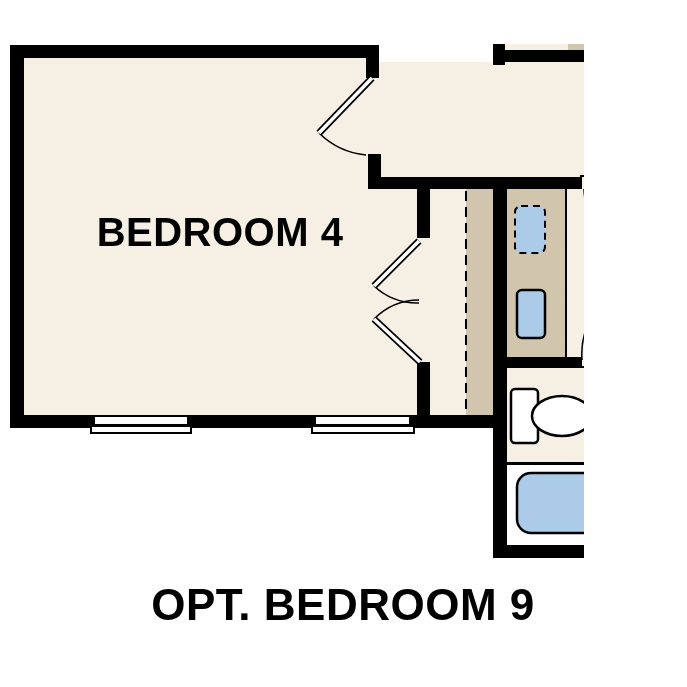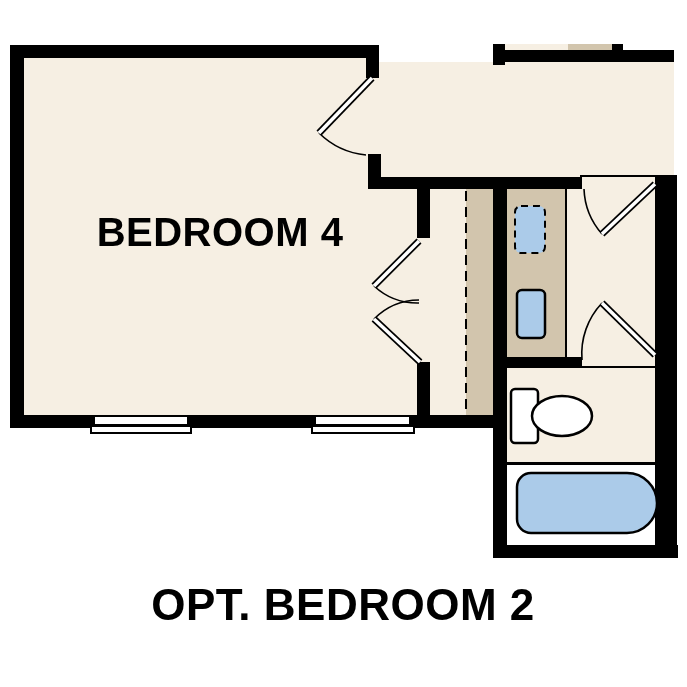--- a/index.html
+++ b/index.html
@@ -1,18 +1,18 @@
 <!DOCTYPE html>
 <html style="--wall: #000000; --floor: #f6efe3; --cabinet: #d2c5ad; --fixture-blue: #abcbe9; --fixture-white: #ffffff; --paper: #ffffff;"><head>
 <meta charset="utf-8">
 <style>
   html,body{margin:0;padding:0;background:#fff;}
   .plan{
     position:relative;
-    width:687px;height:687px;
+    width:584px;height:687px;
     background:var(--paper,#fff);
     font-family:"Liberation Sans",sans-serif;
     overflow:hidden;
   }
   .floor{position:absolute;background:var(--floor,#f6efe3);}
   .floor-white{position:absolute;background:var(--fixture-white,#fff);}
   .cab{position:absolute;background:var(--cabinet,#d2c5ad);}
   .wall{position:absolute;background:var(--wall,#000);}
   .thinline{position:absolute;background:var(--wall,#000);}
   .win{position:absolute;background:var(--fixture-white,#fff);border:2px solid var(--wall,#000);box-sizing:border-box;}
@@ -95,15 +95,15 @@
     <rect x="517" y="290" width="28" height="48" rx="5" style="fill:var(--fixture-blue,#abcbe9);stroke:var(--wall,#000);stroke-width:2.5;"></rect>
 
     <rect x="511" y="389" width="27" height="54" rx="4" style="fill:var(--fixture-white,#fff);stroke:var(--wall,#000);stroke-width:2.5;"></rect>
     <ellipse cx="562" cy="416" rx="30" ry="20" style="fill:var(--fixture-white,#fff);stroke:var(--wall,#000);stroke-width:2.5;"></ellipse>
 
     <path d="M531,473 L627,473 A30,30 0 0 1 627,533 L531,533 A14,14 0 0 1 517,519 L517,487 A14,14 0 0 1 531,473 Z" style="fill:var(--fixture-blue,#abcbe9);stroke:var(--wall,#000);stroke-width:2.5;"></path>
   </svg>
 
   <div class="label room" style="left:60px;top:212px;width:320px;">BEDROOM 4</div>
 
-  <div class="label title" style="left:93px;top:583px;width:500px;">OPT. BEDROOM 2</div>
+  <div class="label title" style="left:93px;top:583px;width:500px;">OPT. BEDROOM 9</div>
 
 </div>
 
 </body></html>

